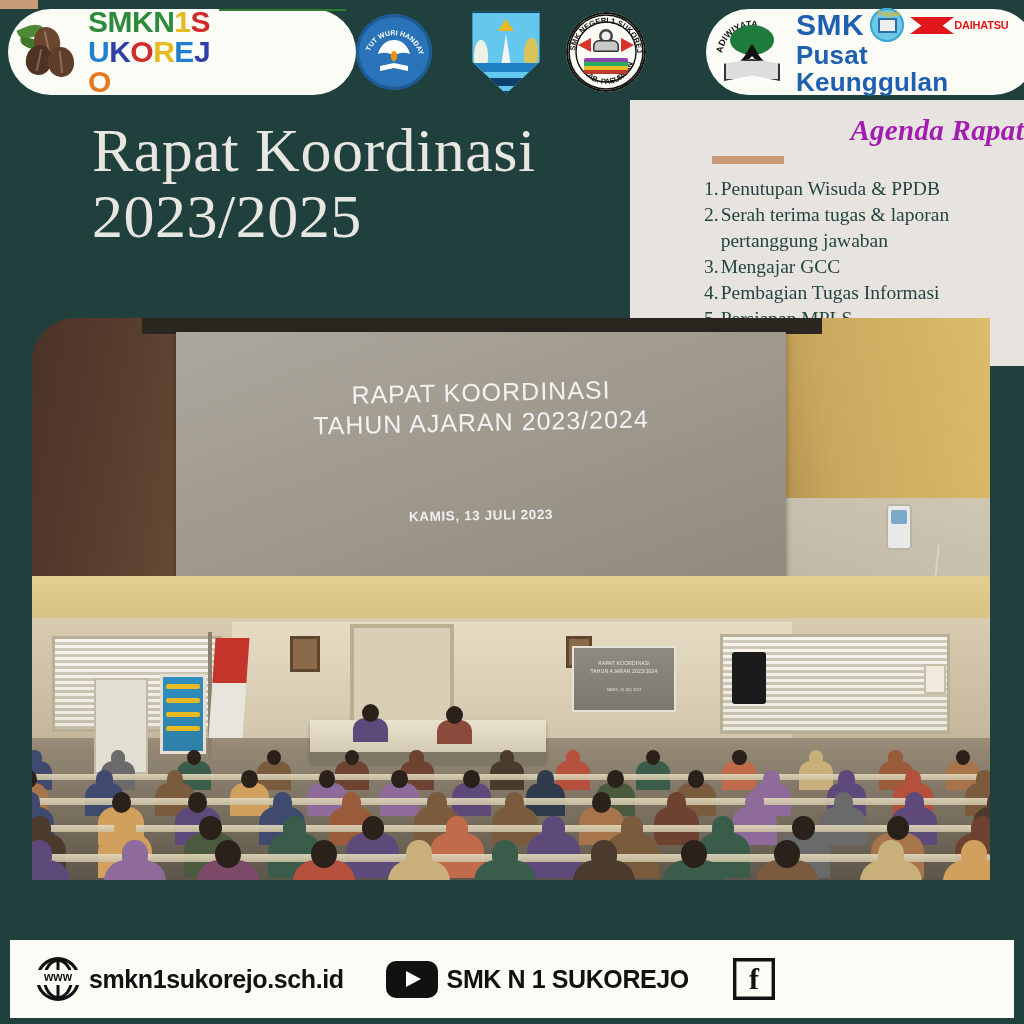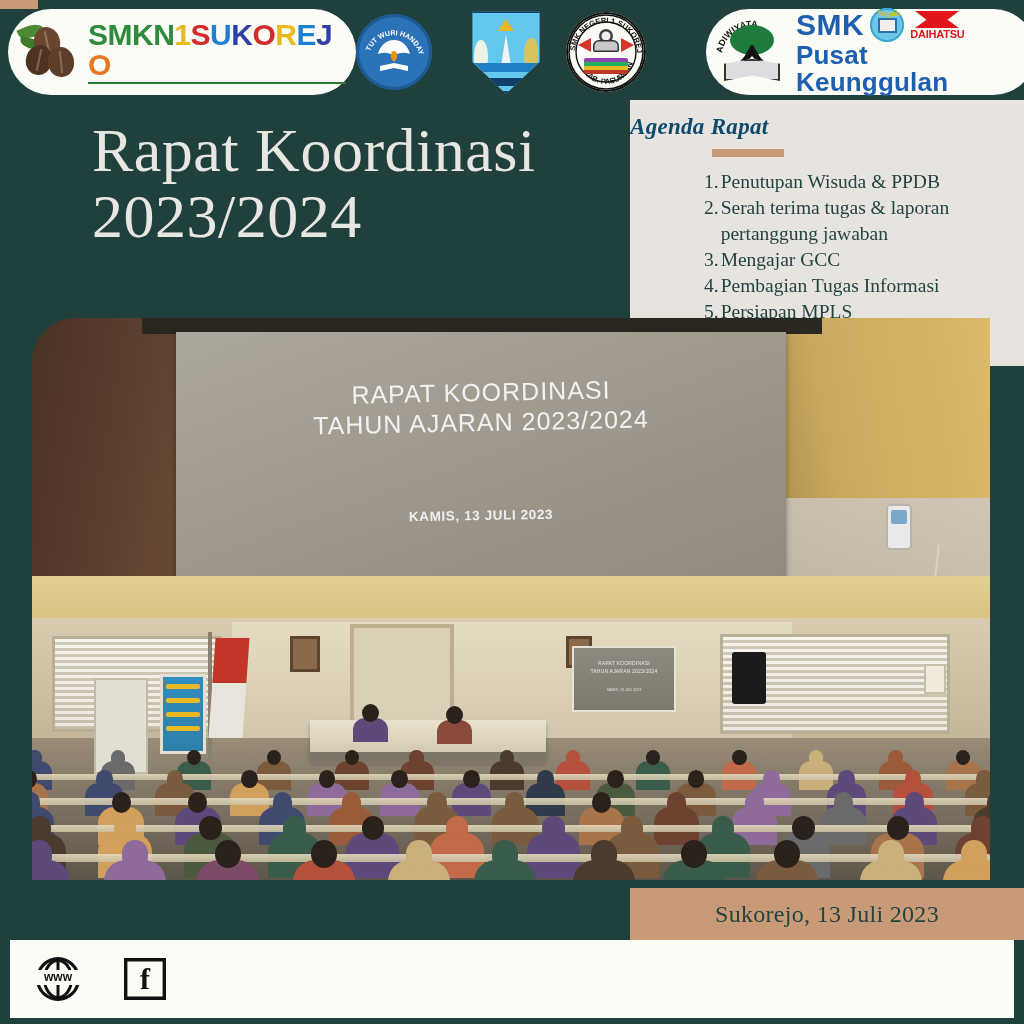--- a/index.html
+++ b/index.html
@@ -27,21 +27,21 @@
   .bean{position:absolute;border-radius:50% 50% 48% 48%;background:#5A3A27;}
   .b1{width:26px;height:30px;left:16px;top:6px;transform:rotate(-12deg);background:#6B452E;}
   .b2{width:26px;height:30px;left:8px;top:24px;transform:rotate(12deg);background:#4E3322;}
   .b3{width:26px;height:30px;left:30px;top:26px;transform:rotate(-6deg);background:#5E3D29;}
   .bean::after{content:"";position:absolute;left:50%;top:12%;width:2px;height:76%;
     background:rgba(255,255,255,.25);transform:translateX(-50%);}
   .leaf{position:absolute;background:#4E8A35;border-radius:0 70% 0 70%;}
   .lf1{width:26px;height:13px;left:0px;top:4px;transform:rotate(-24deg);}
   .lf2{width:22px;height:11px;left:2px;top:17px;transform:rotate(8deg);background:#3F7A2B;}
 
-  .school-wordmark{display:flex;flex-direction:column;line-height:1;}
+  .school-wordmark{display:flex;line-height:1;}
   .smkn-line{font-weight:bold;font-size:30px;letter-spacing:-0.5px;font-family:"Liberation Sans",sans-serif;}
   .smkn-line span{display:inline-block;}
   .rule-line{height:2px;background:#2F7D32;margin:2px 0 0 0;width:100%;}
   .tagline{
     font-family:"Liberation Serif",serif;font-style:italic;font-weight:bold;
     font-size:21px;color:#E87722;letter-spacing:.5px;margin-top:1px;
   }
 
   
   .logo-round{position:absolute;border-radius:50%;}
@@ -90,42 +90,42 @@
   .ad-arc{position:absolute;inset:0;font-size:8px;font-weight:bold;color:#111;}
 
   .smk-pk{display:flex;flex-direction:column;line-height:1.02;margin-left:2px;}
   .pk-row{display:flex;align-items:center;gap:6px;}
   .pk-smk{font-size:30px;font-weight:bold;color:#1F5FB0;letter-spacing:.5px;}
   .pk-pintar{width:34px;height:34px;border-radius:50%;background:#6FC7E8;position:relative;
     box-shadow:inset 0 0 0 2px #3AA8D0;}
   .pk-pintar .scr{position:absolute;left:8px;top:10px;width:19px;height:15px;background:#EFEFEF;
     box-shadow:inset 0 0 0 2px #2C6FA8;}
   .pk-pintar .cap{position:absolute;left:7px;top:2px;font-size:8px;font-weight:bold;color:#E8B923;}
-  .pk-daihatsu{display:flex;flex-direction:column;align-items:center;line-height:1;}
+  .pk-daihatsu{display:flex;flex-direction:row;align-items:center;line-height:1;}
   .dh-mark{width:44px;height:17px;background:#E0161A;
     clip-path:polygon(0 0,100% 0,74% 52%,100% 100%,0 100%,26% 52%);
     transform:scaleX(-1);}
   .dh-text{font-size:11px;font-weight:bold;color:#E0161A;letter-spacing:-.2px;margin-top:1px;}
   .pk-pusat{font-size:26px;font-weight:bold;color:#1F5FB0;letter-spacing:.2px;}
 
   
   .title-block{position:absolute;left:92px;top:118px;width:540px;}
   .title-line{
     font-family:"Liberation Serif",serif;
     font-size:62px;line-height:1.06;color:#E8E6E1;letter-spacing:.5px;
   }
 
   
   .agenda{
     position:absolute;left:630px;top:100px;width:394px;height:266px;
     background:#E7E4E0;
   }
   .agenda-title{
     font-family:"Liberation Serif",serif;font-style:italic;font-weight:bold;
-    font-size:23px;color:#0c4a6e;text-align:left;margin-top:14px;letter-spacing:.3px;
+    font-size:29px;color:#a21caf;text-align:right;margin-top:14px;letter-spacing:.3px;
   }
   .agenda-rule{width:72px;height:8px;background:#C99A77;margin:9px 0 0 82px;}
   .agenda-list{
     margin:12px 0 0 74px;padding:0;list-style:none;
     font-family:"Liberation Serif",serif;color:#23433F;font-size:19.5px;line-height:1.33;
   }
   .agenda-list li{display:flex;gap:2px;align-items:flex-start;}
   .ag-num{flex:0 0 auto;}
   .ag-txt{flex:1 1 auto;}
 
@@ -350,21 +350,21 @@
           <span class="dh-mark"></span>
           <span class="dh-text">DAIHATSU</span>
         </span>
       </div>
       <div class="pk-pusat">Pusat Keunggulan</div>
     </div>
   </div>
 
   <div class="title-block">
     <div class="title-line">Rapat Koordinasi</div>
-    <div class="title-line">2023/2024</div>
+    <div class="title-line">2023/2025</div>
   </div>
 
   <div class="agenda">
     <div class="agenda-title">Agenda Rapat</div>
     <div class="agenda-rule"></div>
     <ul class="agenda-list" id="agenda-list">
         <li>
           <span class="ag-num">1.</span>
           <span class="ag-txt">Penutupan Wisuda &amp; PPDB</span>
         </li>
@@ -574,32 +574,34 @@
         <div class="ph-person" style="left: 845.677px; top: 522px; width: 26px; height: 28px; background: rgb(201, 176, 122); border-radius: 48% 48% 38% 38%; z-index: 19;"></div>
         <div class="ph-person" style="left: 911.178px; top: 542.16px; width: 62px; height: 52px; background: rgb(208, 160, 92); border-radius: 21.7px 21.7px 0px 0px; z-index: 18;"></div>
         <div class="ph-person" style="left: 929.178px; top: 522px; width: 26px; height: 28px; background: rgb(208, 160, 92); border-radius: 48% 48% 38% 38%; z-index: 19;"></div>
         <div class="ph-person" style="left: 321px; top: 400px; width: 35px; height: 24px; background: rgb(94, 74, 122); border-radius: 12px 12px 0px 0px; z-index: 29;"></div>
         <div class="ph-person" style="left: 330px; top: 386px; width: 17px; height: 18px; background: rgb(42, 33, 27); border-radius: 50%; z-index: 30;"></div>
         <div class="ph-person" style="left: 405px; top: 402px; width: 35px; height: 24px; background: rgb(138, 75, 60); border-radius: 12px 12px 0px 0px; z-index: 29;"></div>
         <div class="ph-person" style="left: 414px; top: 388px; width: 17px; height: 18px; background: rgb(42, 33, 27); border-radius: 50%; z-index: 30;"></div>
       </div>
   </div>
 
-  <div class="date-banner">
-    <span class="date-text">Sukorejo, 13 Juli 2023</span>
-  </div>
 
   <div class="footer">
     <div class="f-item web">
       <span class="ico-www">
         <span class="www-ell"></span>
         <span class="www-txt">www</span>
       </span>
-    </div>
-
+      <span class="f-label">smkn1sukorejo.sch.id</span>
+    </div>
+
+    <div class="f-item yt">
+      <span class="ico-yt"></span>
+      <span class="f-label">SMK N 1 SUKOREJO</span>
+    </div>
 
 
     <div class="f-item fb">
       <span class="ico-fb">
           <span>f</span>
         </span>
 
     </div>
   </div>
 

